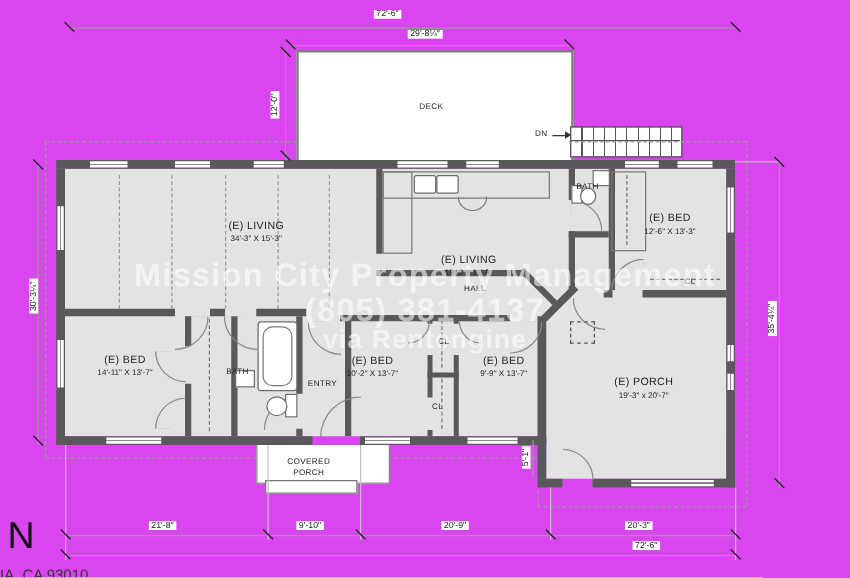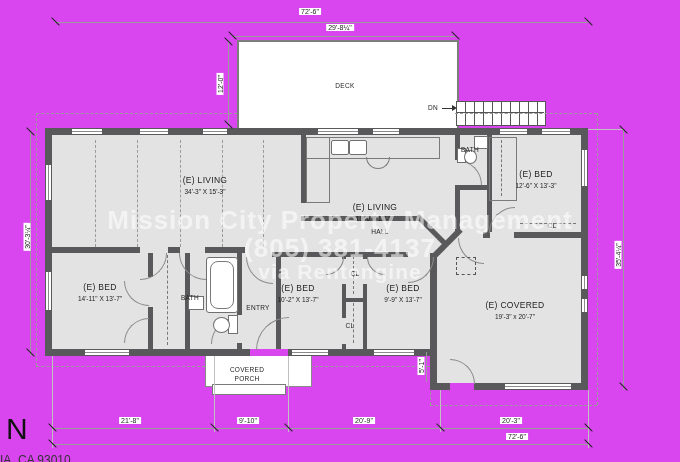--- a/index.html
+++ b/index.html
@@ -168,21 +168,21 @@
   <span class="lbl rm" style="left:375px;top:203px">(E) LIVING</span>
   <span class="lbl sz" style="left:375px;top:215px">19'-6 X 11'-9"</span>
   <span class="lbl rm" style="left:536px;top:170px">(E) BED</span>
   <span class="lbl sz" style="left:536px;top:182px">12'-6" X 13'-3"</span>
   <span class="lbl rm" style="left:100px;top:283px">(E) BED</span>
   <span class="lbl sz" style="left:100px;top:295px">14'-11" X 13'-7"</span>
   <span class="lbl rm" style="left:298px;top:284px">(E) BED</span>
   <span class="lbl sz" style="left:298px;top:296px">10'-2" X 13'-7"</span>
   <span class="lbl rm" style="left:403px;top:284px">(E) BED</span>
   <span class="lbl sz" style="left:403px;top:296px">9'-9" X 13'-7"</span>
-  <span class="lbl rm" style="left:515px;top:301px">(E) COVERED</span>
+  <span class="lbl rm" style="left:515px;top:301px">(E) PORCH</span>
   <span class="lbl sz" style="left:515px;top:313px">19'-3" x 20'-7"</span>
 
   <span class="lbl tiny" style="left:470px;top:146px">BATH</span>
   <span class="lbl tiny" style="left:190px;top:294px">BATH</span>
   <span class="lbl tiny" style="left:380px;top:228px">HALL</span>
   <span class="lbl tiny" style="left:258px;top:304px">ENTRY</span>
   <span class="lbl tiny" style="left:552px;top:222px">CL</span>
   <span class="lbl tiny" style="left:355px;top:270px">CL</span>
   <span class="lbl tiny" style="left:350px;top:322px">CL</span>
 

